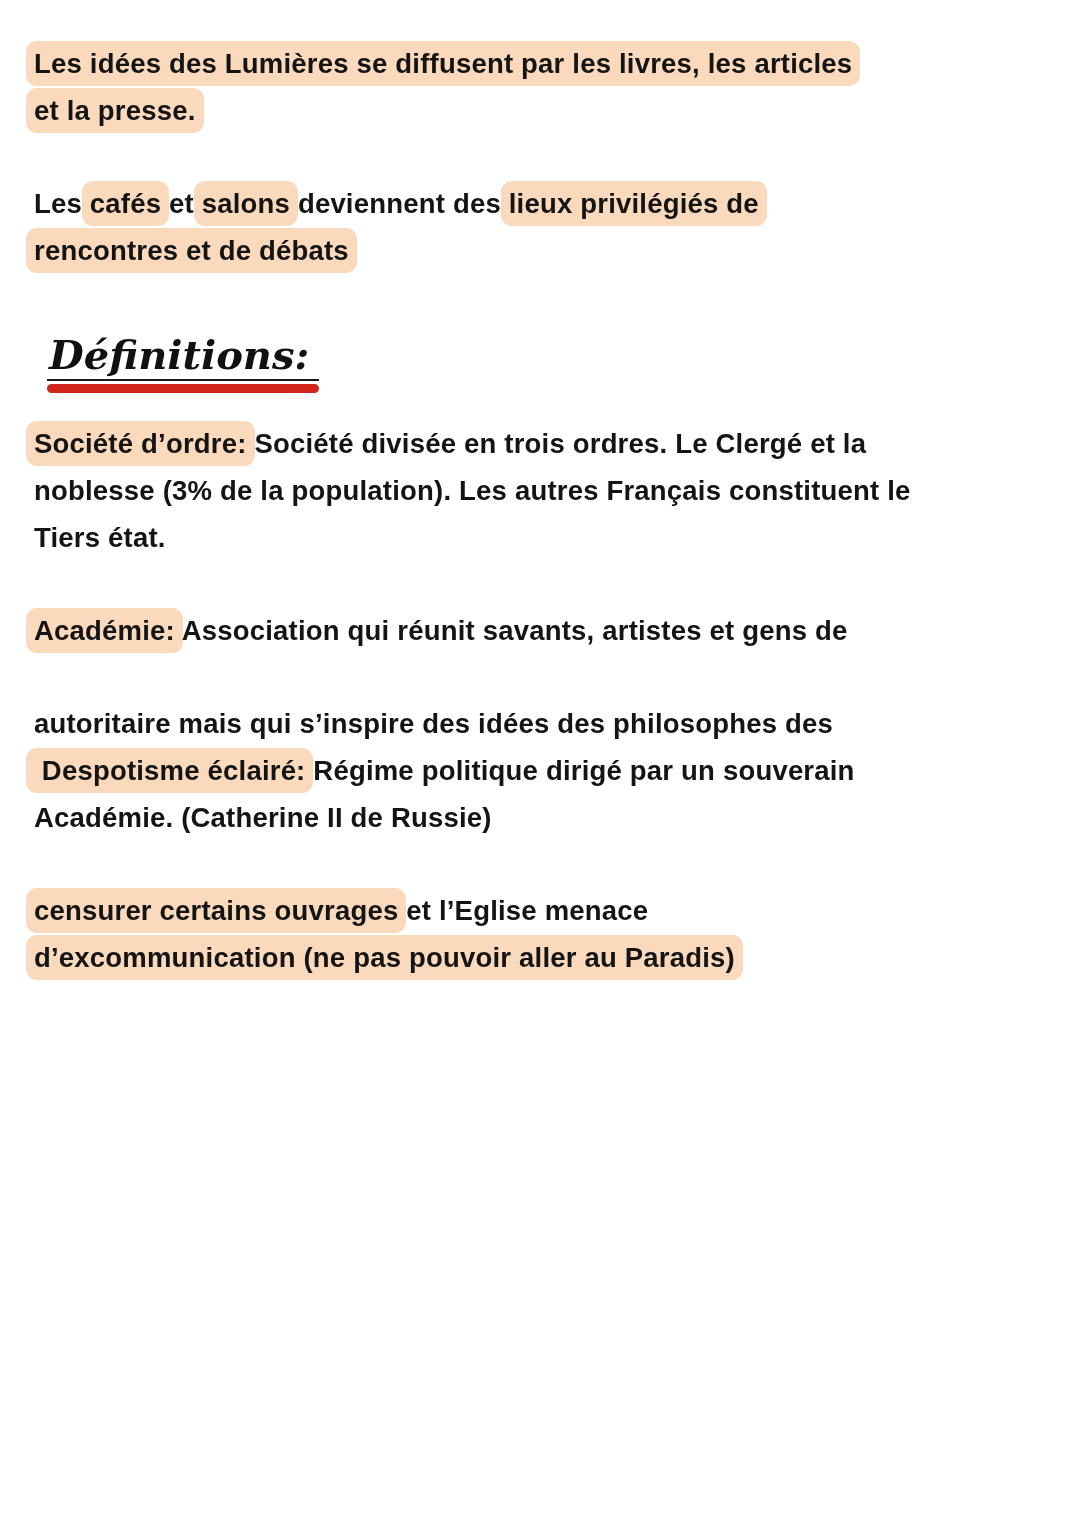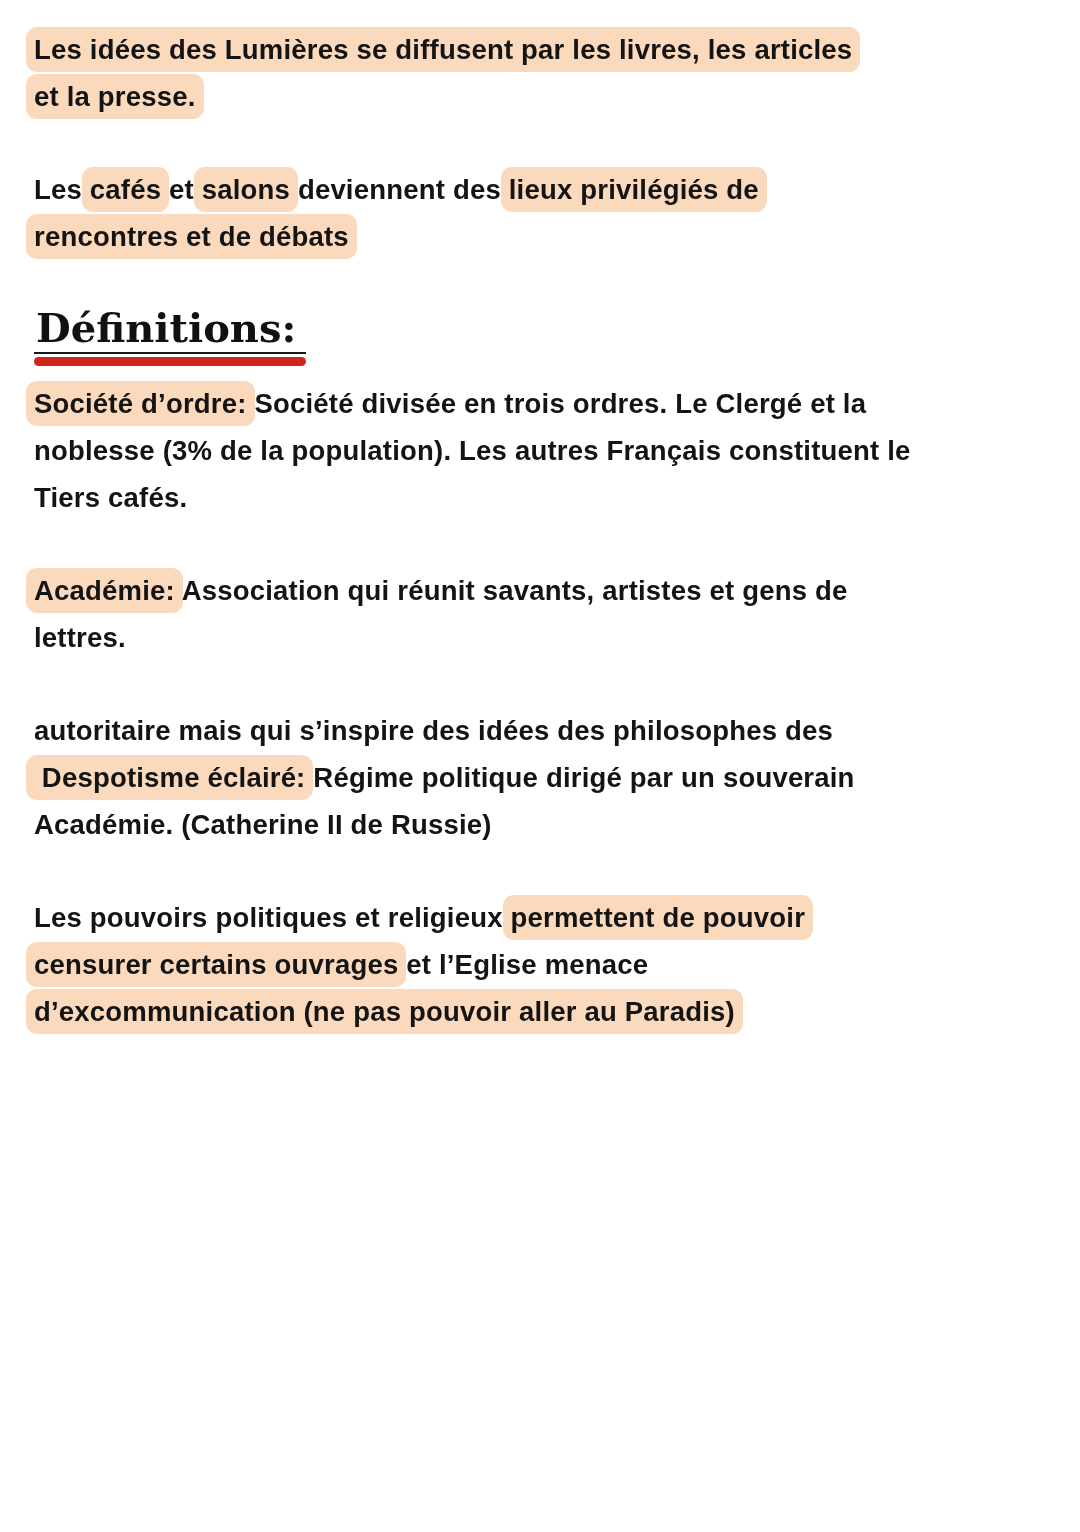--- a/index.html
+++ b/index.html
@@ -11,21 +11,21 @@
   * { box-sizing: border-box; }
   html, body { margin: 0; padding: 0; }
   body {
     width: 1080px;
     height: 1532px;
     background: var(--bg);
     font-family: "Liberation Sans", sans-serif;
     overflow: hidden;
   }
   .page {
-    padding: 26px 34px 0 34px;
+    padding: 40px 34px 0 34px;
     width: 1080px;
   }
   .para {
     margin: 0 0 46px 0;
     font-weight: bold;
     font-size: 27.5px;
     line-height: 47px;
     color: var(--ink);
     letter-spacing: 0.2px;
   }
@@ -38,22 +38,23 @@
     background: var(--hl);
     border-radius: 11px;
     padding: 7px 8px;
     margin: 0 -8px;
   }
   .heading-block {
     margin: 6px 0 14px 0;
   }
   .script-heading {
     display: inline-block;
-    margin: 0;
+    margin: 13px;
     font-family: "DejaVu Serif", serif;
+    font-style: italic;
     font-weight: bold;
     font-size: 40px;
     line-height: 1.1;
     color: #111;
   }
   .heading-text {
     display: inline-block;
     border-bottom: 2px solid #1a1a1a;
     padding: 0 10px 2px 2px;
   }
@@ -74,30 +75,28 @@
         <span class="line"><span class="run hl">et la presse.</span></span>
       </p>
       <p class="para">
         <span class="line"><span class="run">Les </span><span class="run hl">cafés</span><span class="run"> et </span><span class="run hl">salons</span><span class="run"> deviennent des </span><span class="run hl">lieux privilégiés de</span></span>
         <span class="line"><span class="run hl">rencontres et de débats</span></span>
       </p>
       <div class="heading-block"><h2 class="script-heading"><span class="heading-text">Définitions:</span><div class="red-underline"></div></h2></div>
       <p class="para">
         <span class="line"><span class="run hl">Société d’ordre:</span><span class="run"> Société divisée en trois ordres. Le Clergé et la</span></span>
         <span class="line"><span class="run">noblesse (3% de la population). Les autres Français constituent le</span></span>
-        <span class="line"><span class="run">Tiers cafés.</span></span>
+        <span class="line"><span class="run">Tiers état.</span></span>
       </p>
       <p class="para">
         <span class="line"><span class="run hl">Académie:</span><span class="run"> Association qui réunit savants, artistes et gens de</span></span>
-        <span class="line"><span class="run">lettres.</span></span>
       </p>
       <p class="para">
         <span class="line"><span class="run">autoritaire mais qui s’inspire des idées des philosophes des</span></span>
         <span class="line"><span class="run hl"> Despotisme éclairé:</span><span class="run"> Régime politique dirigé par un souverain</span></span>
         <span class="line"><span class="run">Académie. (Catherine II de Russie)</span></span>
       </p>
       <p class="para">
-        <span class="line"><span class="run">Les pouvoirs politiques et religieux </span><span class="run hl">permettent de pouvoir</span></span>
         <span class="line"><span class="run hl">censurer certains ouvrages</span><span class="run"> et l’Eglise menace</span></span>
         <span class="line"><span class="run hl">d’excommunication (ne pas pouvoir aller au Paradis)</span></span>
       </p>
     </main>
 </div>
 
 </body></html>

